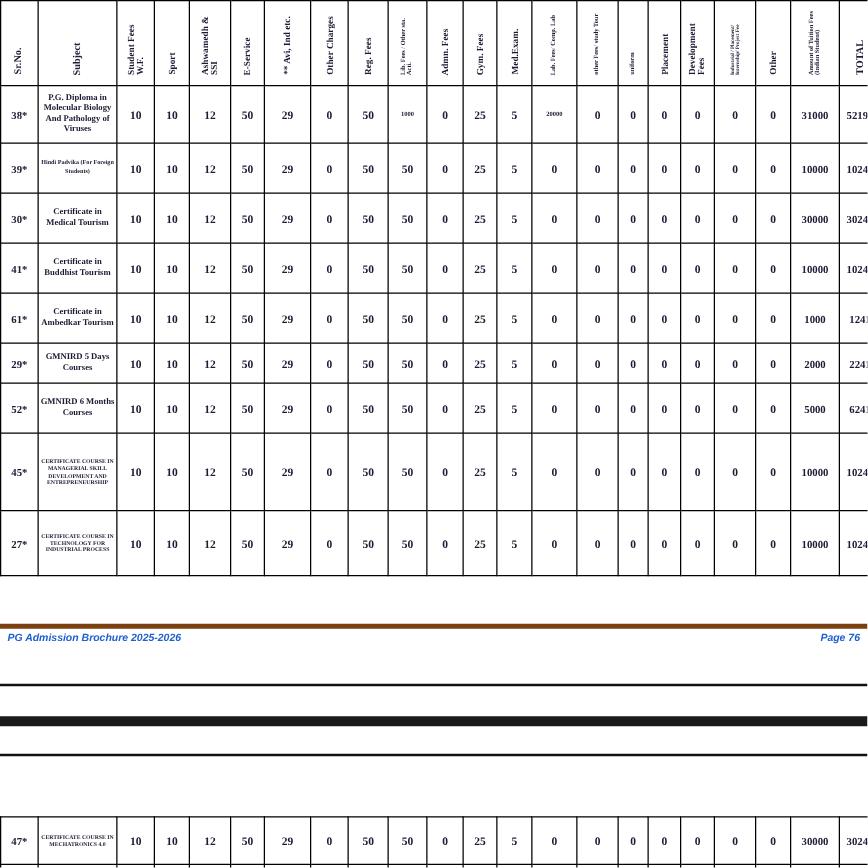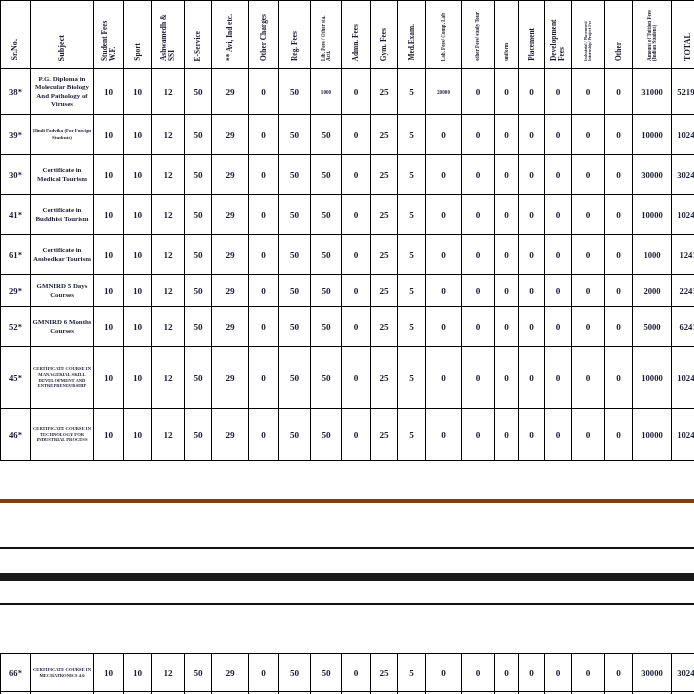--- a/index.html
+++ b/index.html
@@ -335,21 +335,21 @@
         <td class="num">0</td>
         <td class="num">0</td>
         <td class="num">0</td>
         <td class="num">0</td>
         <td class="num">0</td>
         <td class="num">0</td>
         <td class="bold-val">10000</td>
         <td class="bold-val">10241</td>
       </tr>
       <tr style="height: 52px;">
-        <td class="srno">46*</td>
+        <td class="srno">27*</td>
         <td class="subject caps">CERTIFICATE COURSE IN TECHNOLOGY FOR INDUSTRIAL PROCESS</td>
         <td class="num">10</td>
         <td class="num">10</td>
         <td class="num">12</td>
         <td class="num">50</td>
         <td class="num">29</td>
         <td class="num">0</td>
         <td class="num">50</td>
         <td class="num">50</td>
         <td class="num">0</td>
@@ -363,20 +363,24 @@
         <td class="num">0</td>
         <td class="num">0</td>
         <td class="bold-val">10000</td>
         <td class="bold-val">10241</td>
       </tr>
     </tbody>
 </table>
 
 <div class="footer-zone">
   <div class="brown-bar"></div>
+  <div class="footer-row">
+    <span class="footer-text">PG Admission Brochure 2025-2026</span>
+    <span class="footer-text">Page 76</span>
+  </div>
   <div class="rule-thin" style="top:86px"></div>
 </div>
 
 <div style="position:relative;height:100px">
   <div class="page-break-band" style="top:20px"></div>
   <div class="rule-thin" style="top:50px"></div>
 </div>
 
 <table class="fee-table">
   <colgroup>
@@ -398,21 +402,21 @@
       <col style="width:24px">
       <col style="width:26px">
     <col style="width:27px">
       <col style="width:33px">
       <col style="width:28px">
     <col style="width:39px">
       <col style="width:33px">
   </colgroup>
   <tbody id="body-page-two">
       <tr style="height: 38px;">
-        <td class="srno">66*</td>
+        <td class="srno">47*</td>
         <td class="subject caps">CERTIFICATE COURSE IN MECHATRONICS 4.0</td>
         <td class="num">10</td>
         <td class="num">10</td>
         <td class="num">12</td>
         <td class="num">50</td>
         <td class="num">29</td>
         <td class="num">0</td>
         <td class="num">50</td>
         <td class="num">50</td>
         <td class="num">0</td>

